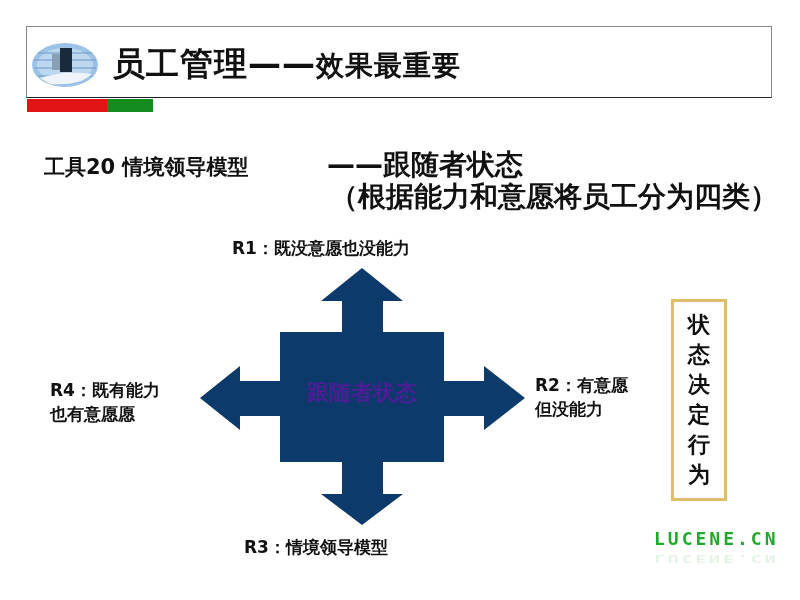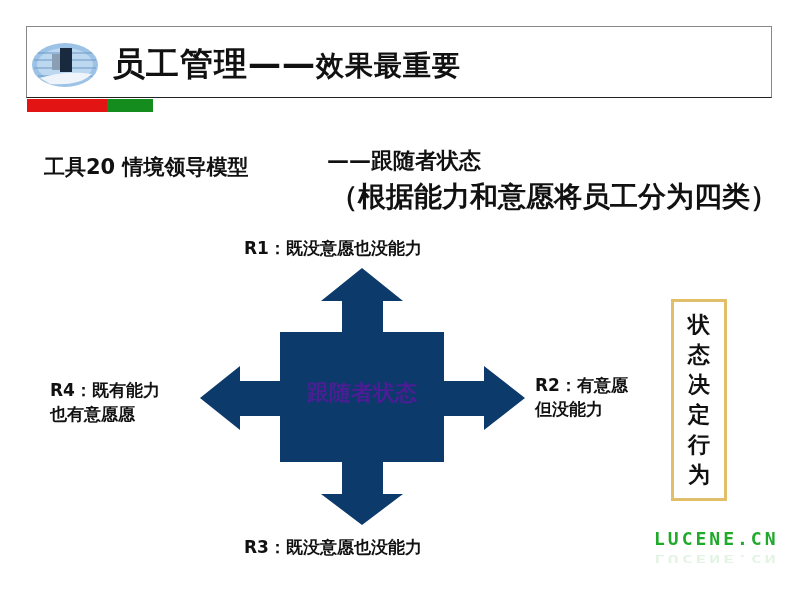--- a/index.html
+++ b/index.html
@@ -4,21 +4,21 @@
 <style>
   html,body{margin:0;padding:0;background:#fff;}
   body{width:800px;height:600px;position:relative;overflow:hidden;font-family:"DejaVu Sans","Liberation Sans",sans-serif;color:#111;}
   .header-box{position:absolute;left:26px;top:26px;width:746px;height:72px;border:1px solid #888;border-bottom:1px solid #222;box-sizing:border-box;background:#fff;}
   .logo{position:absolute;left:30px;top:40px;width:70px;height:50px;}
   .title{position:absolute;left:112px;top:42px;font-size:33px;font-weight:bold;letter-spacing:1px;white-space:nowrap;}
   .title .sub{font-size:28px;}
   .bar-red{position:absolute;left:27px;top:99px;width:80px;height:13px;background:#e31414;}
   .bar-green{position:absolute;left:107px;top:99px;width:46px;height:13px;background:#148c1e;}
   .tool-title{position:absolute;left:44px;top:153px;font-size:21px;font-weight:bold;white-space:nowrap;}
-  .follower-title{position:absolute;left:327px;top:146px;font-size:22px;font-weight:bold;white-space:nowrap;}
+  .follower-title{position:absolute;left:327px;top:146px;font-size:28px;font-weight:bold;white-space:nowrap;}
   .follower-desc{position:absolute;left:330px;top:178px;font-size:28px;font-weight:bold;white-space:nowrap;}
   svg.diagram{position:absolute;left:0;top:0;}
   .center-label{position:absolute;left:280px;top:378px;width:164px;text-align:center;color:#4c1d95;font-size:22px;font-weight:bold;}
   .lbl{position:absolute;font-size:17px;font-weight:bold;white-space:nowrap;line-height:24px;}
   .side-box{position:absolute;left:671px;top:299px;width:56px;height:202px;border:3px solid #e0be6a;box-sizing:border-box;background:#fff;display:flex;flex-direction:column;align-items:center;justify-content:space-around;padding:8px 0;}
   .side-box span{font-size:22px;font-weight:bold;line-height:1;}
   .watermark{position:absolute;left:654px;top:528px;font-size:18px;font-weight:bold;color:#1faa2c;letter-spacing:3px;font-family:"DejaVu Sans Mono","Liberation Mono",monospace;}
   .watermark-reflect{position:absolute;left:654px;top:548px;font-size:18px;font-weight:bold;color:#1faa2c;letter-spacing:3px;opacity:.12;transform:scaleY(-0.6);font-family:"DejaVu Sans Mono","Liberation Mono",monospace;}
 </style>
 </head>
@@ -48,26 +48,26 @@
 <div class="tool-title">工具20  情境领导模型</div>
 <div class="follower-title">——跟随者状态</div>
 <div class="follower-desc">（根据能力和意愿将员工分为四类）</div>
 
 <svg class="diagram" width="800" height="600">
   <polygon fill="#0c3a6b" points="362,268 403,301 383,301 383,332 444,332 444,381 484,381 484,366 525,398 484,430 484,416 444,416 444,462 383,462 383,494 403,494 362,525 321,494 342,494 342,462 280,462 280,416 240,416 240,430 200,398 240,366 240,381 280,381 280,332 342,332 342,301 321,301"></polygon>
 </svg>
 
 <div class="center-label">跟随者状态</div>
 
-<div class="lbl" style="left:244px;top:236px;">R1：既没意愿也没能力</div>
+<div class="lbl" style="left:232px;top:236px;">R1：既没意愿也没能力</div>
 <div class="lbl" style="left:535px;top:373px;">
   <div>R2：有意愿</div>
   <div>但没能力</div>
 </div>
-<div class="lbl" style="left:244px;top:535px;">R3：既没意愿也没能力</div>
+<div class="lbl" style="left:244px;top:535px;">R3：情境领导模型</div>
 <div class="lbl" style="left:50px;top:378px;">
   <div>R4：既有能力</div>
   <div>也有意愿愿</div>
 </div>
 
 <div class="side-box">
   <span>状</span>
   <span>态</span>
   <span>决</span>
   <span>定</span>

